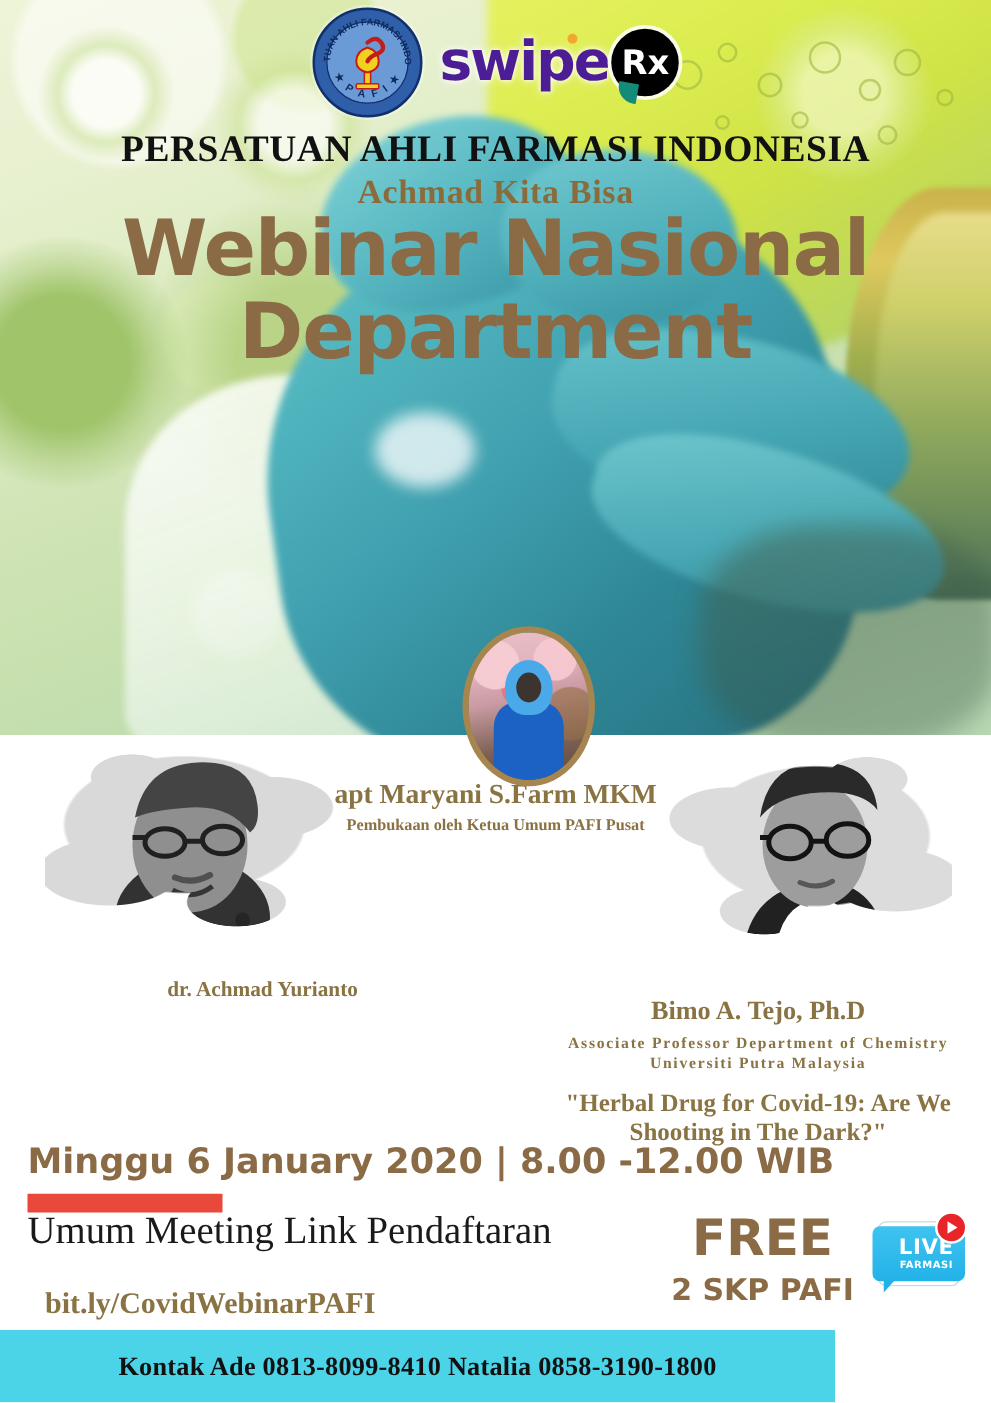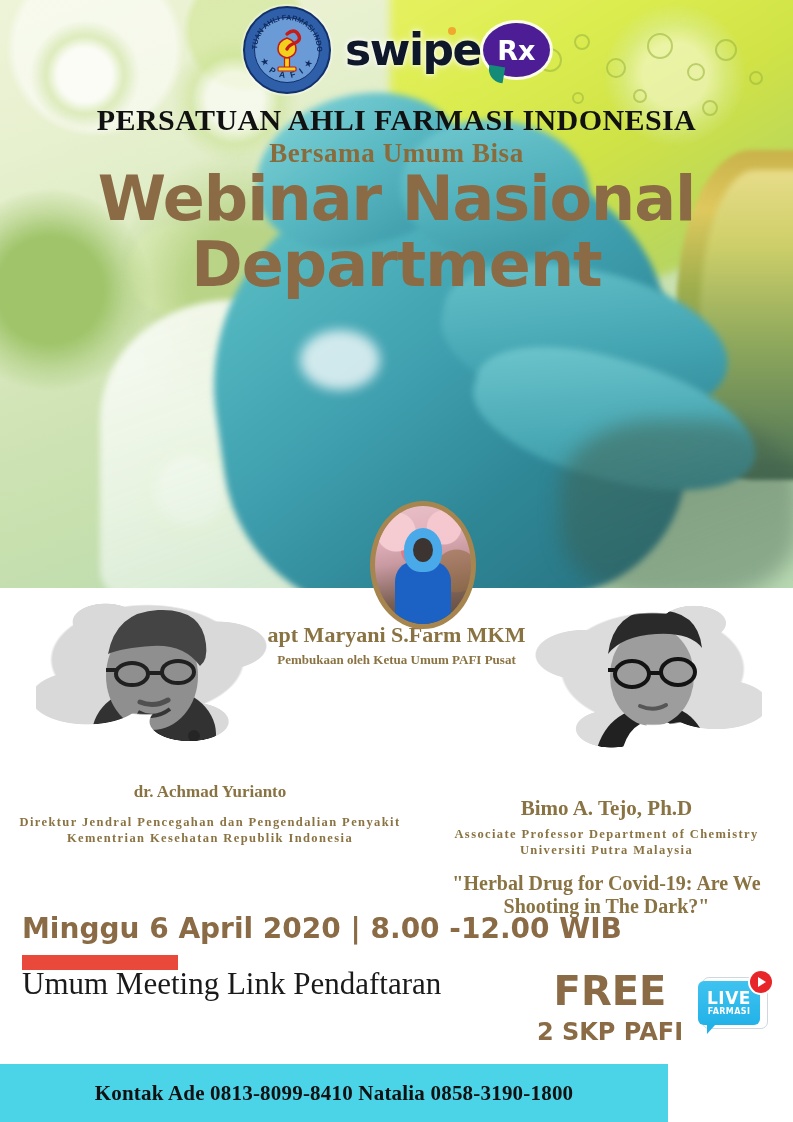--- a/index.html
+++ b/index.html
@@ -61,26 +61,26 @@
   .dark-blur{left:560px;top:420px;width:240px;height:180px;border-radius:40%;
     background:linear-gradient(160deg,rgba(70,100,80,.55),rgba(40,70,60,.3));filter:blur(10px);}
 
   
   .logos{position:absolute;left:0;top:4px;width:793px;height:92px;display:flex;align-items:center;justify-content:center;gap:14px;}
   .pafi-logo{width:84px;height:84px;border-radius:50%;position:relative;flex:0 0 auto;
     background:#2f5fa8;border:2px solid #12306b;box-shadow:0 0 0 2px rgba(255,255,255,.35);}
   .pafi-inner{position:absolute;inset:9px;border-radius:50%;background:#6b9bd6;border:1.5px solid #12306b;}
   .pafi-text{position:absolute;inset:0;}
   .swipe-logo{display:flex;align-items:center;gap:2px;}
-  .swipe-word{font-family:"DejaVu Sans",sans-serif;font-weight:bold;font-size:44px;color:#0f172a;
+  .swipe-word{font-family:"DejaVu Sans",sans-serif;font-weight:bold;font-size:44px;color:#4c1d95;
     letter-spacing:-1.5px;line-height:1;position:relative;
     text-shadow:0 0 4px rgba(255,255,255,.9),0 0 8px rgba(255,255,255,.8);}
   .swipe-dot{position:absolute;width:8px;height:8px;border-radius:50%;background:#f0a830;
     right:25px;top:-1px;}
-  .rx-bubble{width:67px;height:54px;border-radius:50%;background:#4c1d95;position:relative;
+  .rx-bubble{width:54px;height:54px;border-radius:50%;background:#000000;position:relative;
     display:flex;align-items:center;justify-content:center;
     box-shadow:0 0 0 3px rgba(255,255,255,.85);}
   .rx-bubble:after{content:"";position:absolute;left:5px;bottom:-5px;width:16px;height:16px;
     background:#148a78;border-radius:0 0 0 14px;transform:rotate(10deg);}
   .rx-text{font-family:"DejaVu Sans",sans-serif;font-weight:bold;font-size:27px;color:#fff;line-height:1;z-index:2;}
 
   
   .org-name{position:absolute;left:0;top:103px;width:793px;text-align:center;
     font-family:"Liberation Serif",serif;font-weight:bold;font-size:30px;color:#111;letter-spacing:.4px;}
   .tagline{position:absolute;left:0;top:138px;width:793px;text-align:center;
@@ -169,21 +169,21 @@
     font-family:"DejaVu Sans",sans-serif;font-weight:bold;font-size:40px;color:#8a6b45;letter-spacing:0px;}
   .skp{position:absolute;left:530px;top:1018px;width:160px;text-align:center;
     font-family:"DejaVu Sans",sans-serif;font-weight:bold;font-size:24px;color:#8a6b45;}
 
   
   .live-badge{position:absolute;left:698px;top:975px;width:72px;height:62px;}
   .lb-back{position:absolute;left:4px;top:2px;width:64px;height:50px;border-radius:7px;
     background:#ffffff;border:1.5px solid #cfd8de;}
   .lb-front{position:absolute;left:0px;top:6px;width:62px;height:44px;border-radius:6px;
     background:linear-gradient(180deg,#3fc3f0 0%,#23b2e8 100%);
-    display:flex;flex-direction:column;align-items:center;justify-content:center;}
+    display:flex;flex-direction:column;align-items:center;justify-content:center;padding-left:12px;}
   .lb-front:after{content:"";position:absolute;left:9px;bottom:-9px;width:0;height:0;
     border-left:9px solid #23b2e8;border-bottom:10px solid transparent;}
   .lb-live{font-family:"DejaVu Sans",sans-serif;font-weight:bold;font-size:17px;color:#fff;line-height:1;letter-spacing:.5px;}
   .lb-web{font-family:"DejaVu Sans",sans-serif;font-weight:bold;font-size:8px;color:#fff;line-height:1;letter-spacing:.4px;margin-top:1px;}
   .lb-play{position:absolute;right:-2px;top:-4px;width:22px;height:22px;border-radius:50%;background:#e8262a;
     display:flex;align-items:center;justify-content:center;box-shadow:0 0 0 2px #fff;}
   .lb-play i{display:block;width:0;height:0;border-left:8px solid #fff;
     border-top:5px solid transparent;border-bottom:5px solid transparent;margin-left:2px;}
 
   
@@ -252,21 +252,21 @@
     </div>
     <div class="swipe-logo">
       <span class="swipe-word"><span>swipe</span><span class="swipe-dot"></span></span>
       <span class="rx-bubble">
         <span class="rx-text">Rx</span>
       </span>
     </div>
   </div>
 
   <div class="org-name">PERSATUAN AHLI FARMASI INDONESIA</div>
-  <div class="tagline">Bersama Umum Bisa</div>
+  <div class="tagline">Achmad Kita Bisa</div>
   <div class="main-title">
     <span>Webinar Nasional</span>
     <span class="l2">Department</span>
   </div>
 
   <div class="panel"></div>
 
   <div class="host-photo">
     <div class="sakura"></div>
     <div class="figure"></div>
@@ -291,43 +291,43 @@
       <g fill="#2e2e2e" opacity=".85">
         <circle cx="78" cy="150" r="7"></circle>
           <circle cx="96" cy="160" r="6"></circle>
         <circle cx="118" cy="154" r="7"></circle>
           <circle cx="140" cy="162" r="6"></circle>
         <circle cx="158" cy="152" r="6"></circle>
       </g>
     </svg>
   </div>
   <div class="spk-name l-name">dr. Achmad Yurianto</div>
-  <div class="spk-aff l-aff">Direktur Jendral Pencegahan dan Pengendalian Penyakit Kementrian Kesehatan Republik Indonesia</div>
 
   <div class="sp-photo sp-right">
     <svg viewBox="0 0 228 176" width="228" height="176">
       <rect width="228" height="176" fill="#d2d2d2"></rect>
       <path d="M60 176 q6 -52 56 -58 q52 -6 62 58 z" fill="#2b2b2b"></path>
       <path d="M86 176 q4 -40 32 -44 q28 -4 36 44 z" fill="#f2f2f2"></path>
       <ellipse cx="118" cy="88" rx="42" ry="50" fill="#9a9a9a"></ellipse>
       <path d="M74 66 q6 -44 48 -44 q42 0 46 38 q-12 -16 -46 -14 q-34 2 -48 20 z" fill="#333"></path>
       <ellipse cx="98" cy="86" rx="17" ry="13" fill="none" stroke="#1f1f1f" stroke-width="4"></ellipse>
       <ellipse cx="144" cy="84" rx="17" ry="13" fill="none" stroke="#1f1f1f" stroke-width="4"></ellipse>
       <path d="M115 85 h12" stroke="#1f1f1f" stroke-width="4" fill="none"></path>
       <path d="M74 82 h8" stroke="#1f1f1f" stroke-width="4" fill="none"></path>
       <path d="M106 118 q14 6 26 -1" stroke="#5a5a5a" stroke-width="4" fill="none" stroke-linecap="round"></path>
     </svg>
   </div>
   <div class="spk-name r-name">Bimo A. Tejo, Ph.D</div>
   <div class="spk-aff r-aff">Associate Professor Department of Chemistry Universiti Putra Malaysia</div>
   <div class="spk-topic r-topic">"Herbal Drug for Covid-19: Are We Shooting in The Dark?"</div>
 
-  <div class="date-line">Minggu  6 April  2020 | 8.00 -12.00 WIB</div>
+  <div class="date-line">Minggu  6 January  2020 | 8.00 -12.00 WIB</div>
   <div class="red-bar"></div>
   <div class="zoom-line">Umum Meeting  Link  Pendaftaran</div>
+  <div class="bitly">bit.ly/CovidWebinarPAFI</div>
 
   <div class="free">FREE</div>
   <div class="skp">2 SKP PAFI</div>
 
   <div class="live-badge">
     <div class="lb-back"></div>
     <div class="lb-front">
       <span class="lb-live">LIVE</span>
       <span class="lb-web">FARMASI</span>
     </div>

